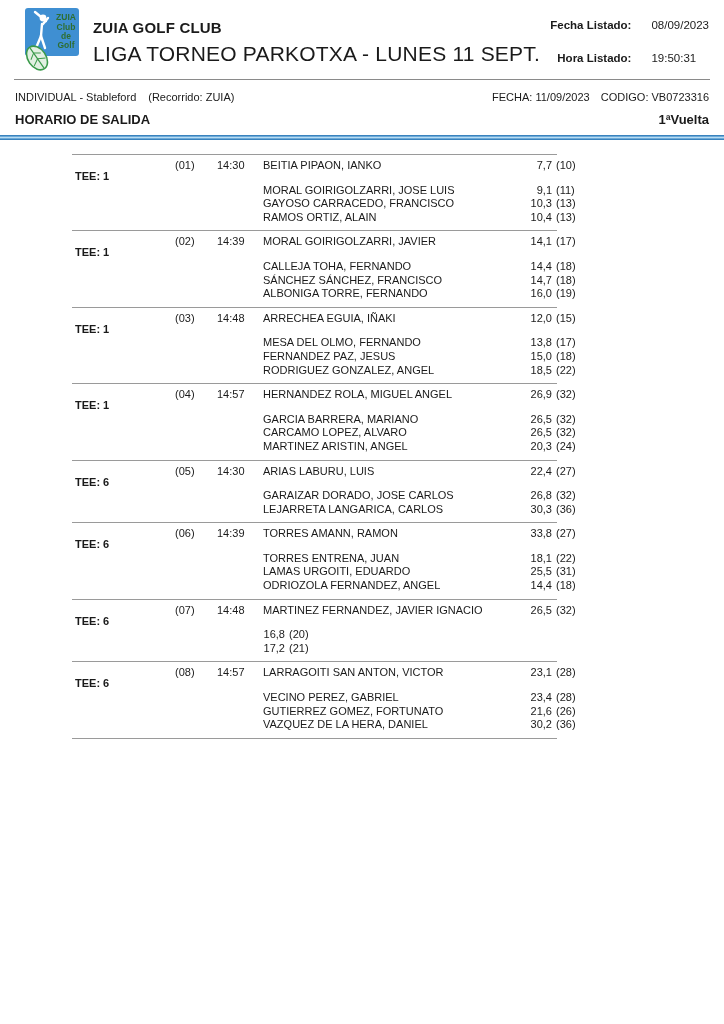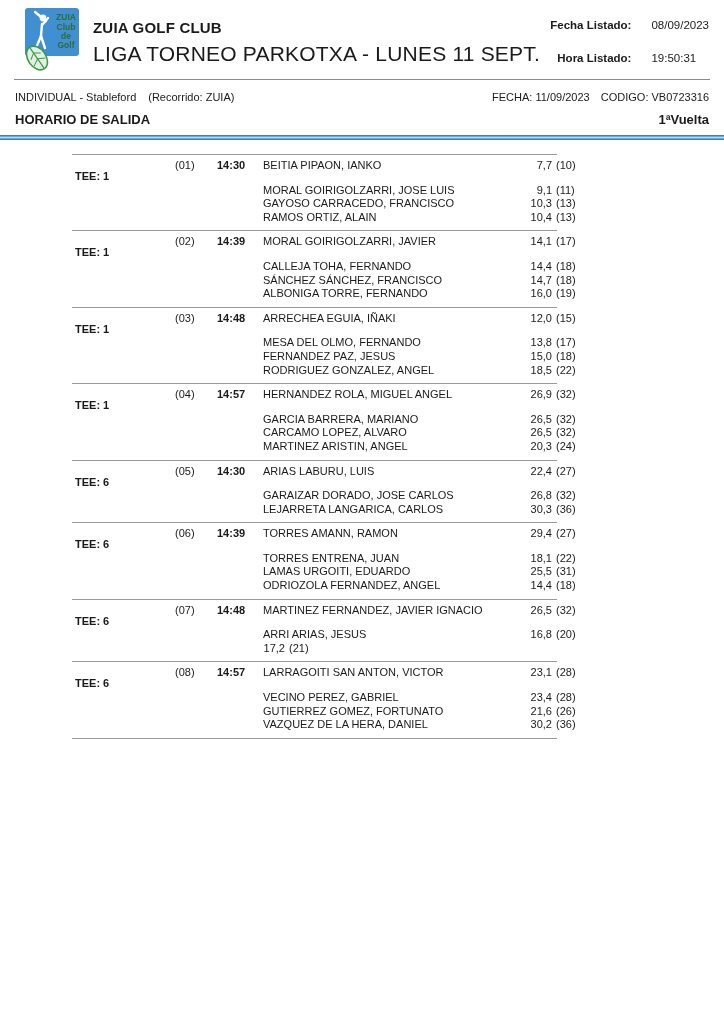--- a/index.html
+++ b/index.html
@@ -66,21 +66,21 @@
   .table { margin: 14px 0 0 72px; width: 513px; }
   .divider { border-top: 1px solid #9a9a9a; width: 485px; }
   .group { padding: 4px 0 6px 0; }
   .row {
     display: grid;
     grid-template-columns: 103px 42px 46px 267px 1fr;
     font-size: 11px; line-height: 13.6px;
     white-space: nowrap;
   }
   .row .tee  { font-weight: bold; padding-left: 3px; margin-top: 11px; }
-  .row .time { font-weight: bold; }
+  .row .time { font-weight: normal; }
   .hcp-num { display: inline-block; min-width: 22px; text-align: right; }
   .hcp-par { margin-left: 4px; }
 
   
   .logo svg { display: block; }
 </style>
 </head>
 <body>
 
 <div class="page">
@@ -301,21 +301,21 @@
           <span class="hcp"><span class="hcp-num">30,3</span><span class="hcp-par">(36)</span></span>
         </div>
       </div>
       <div class="divider"></div>
       <div class="group">
         <div class="row">
           <span class="tee">TEE: 6</span>
           <span class="order">(06)</span>
           <span class="time">14:39</span>
           <span class="name">TORRES AMANN, RAMON</span>
-          <span class="hcp"><span class="hcp-num">29,4</span><span class="hcp-par">(27)</span></span>
+          <span class="hcp"><span class="hcp-num">33,8</span><span class="hcp-par">(27)</span></span>
         </div>
         <div class="row">
           <span class="tee"></span>
           <span class="order"></span>
           <span class="time"></span>
           <span class="name">TORRES ENTRENA, JUAN</span>
           <span class="hcp"><span class="hcp-num">18,1</span><span class="hcp-par">(22)</span></span>
         </div>
         <div class="row">
           <span class="tee"></span>
@@ -338,21 +338,20 @@
           <span class="tee">TEE: 6</span>
           <span class="order">(07)</span>
           <span class="time">14:48</span>
           <span class="name">MARTINEZ FERNANDEZ, JAVIER IGNACIO</span>
           <span class="hcp"><span class="hcp-num">26,5</span><span class="hcp-par">(32)</span></span>
         </div>
         <div class="row">
           <span class="tee"></span>
           <span class="order"></span>
           <span class="time"></span>
-          <span class="name">ARRI ARIAS, JESUS</span>
           <span class="hcp"><span class="hcp-num">16,8</span><span class="hcp-par">(20)</span></span>
         </div>
         <div class="row">
           <span class="tee"></span>
           <span class="order"></span>
           <span class="time"></span>
           <span class="hcp"><span class="hcp-num">17,2</span><span class="hcp-par">(21)</span></span>
         </div>
       </div>
       <div class="divider"></div>

